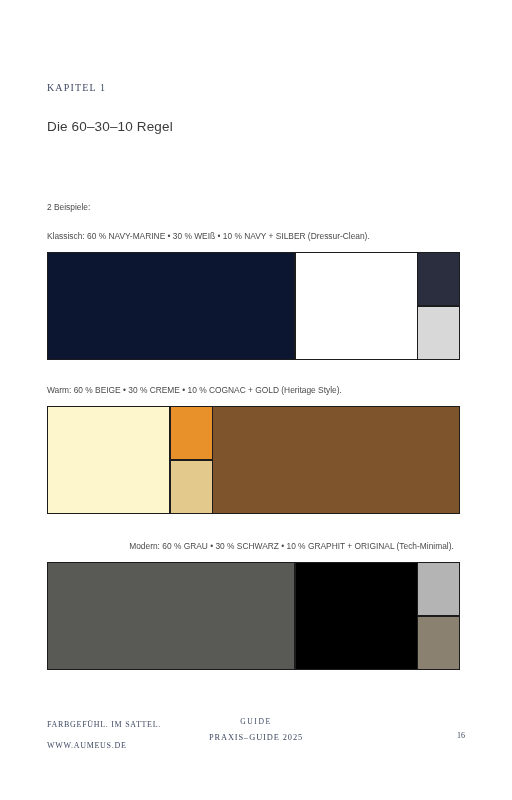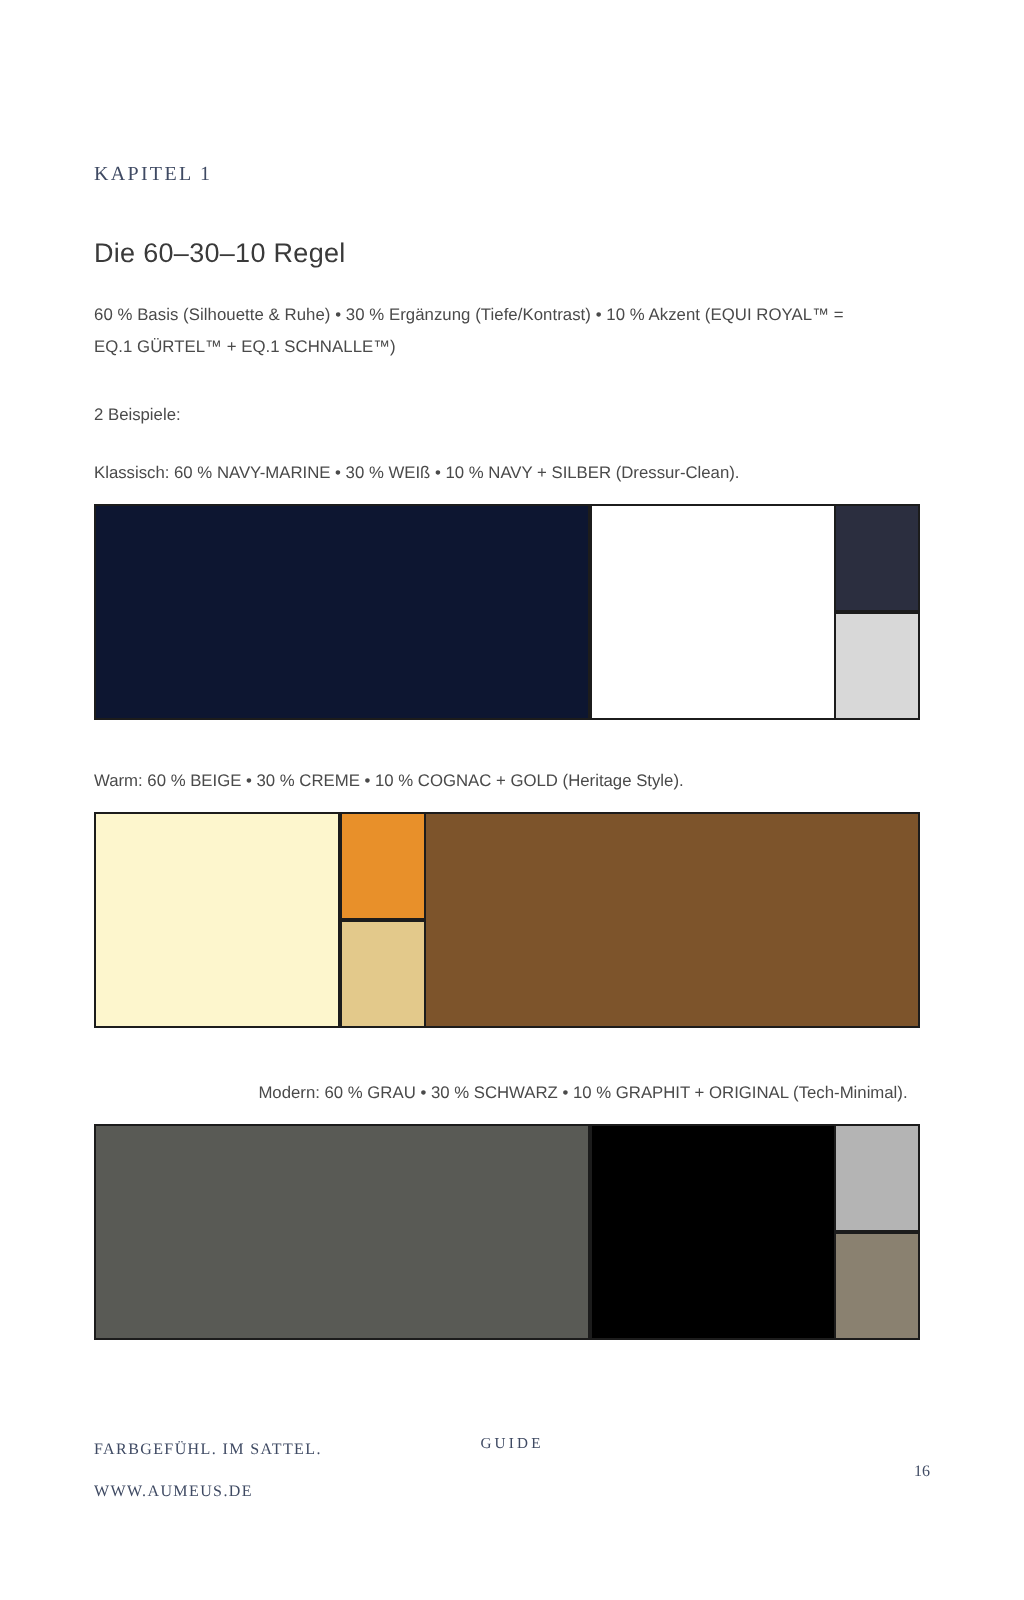--- a/index.html
+++ b/index.html
@@ -129,21 +129,20 @@
 </style>
 </head>
 <body>
 
 <div class="page">
 
   <div class="chapter-label">KAPITEL 1</div>
 
   <h1 class="doc-title">Die 60–30–10 Regel</h1>
 
-  <p class="intro">60 % Basis (Silhouette &amp; Ruhe) • 30 % Ergänzung (Tiefe/Kontrast) • 10 % Akzent (EQUI ROYAL™ = EQ.1 GÜRTEL™ + EQ.1 SCHNALLE™)</p>
 
   <p class="examples-label">2 Beispiele:</p>
 
   <section class="palette-section" style="top:229px;">
     <div class="palette-caption">Klassisch: 60 % NAVY-MARINE • 30 % WEIß • 10 % NAVY + SILBER (Dressur-Clean).</div>
     <div class="swatch-row">
       <div class="swatch-base" style="background: rgb(13, 22, 49);"></div>
       <div class="swatch-mid" style="background: rgb(255, 255, 255);"></div>
       <div class="swatch-accent">
         <span style="background: rgb(43, 46, 63);"></span>
@@ -176,17 +175,18 @@
     </div>
   </section>
 
   <footer class="footer" style="color: rgb(63, 74, 99);">
     <div class="footer-left">
       <div>FARBGEFÜHL. IM SATTEL.</div>
       <div>WWW.AUMEUS.DE</div>
     </div>
     <div class="footer-center">
       <div class="footer-brand">GUIDE</div>
+      <div class="footer-sub">PRAXIS–GUIDE 2025</div>
     </div>
     <div class="footer-page">16</div>
   </footer>
 
 </div>
 
 </body></html>

